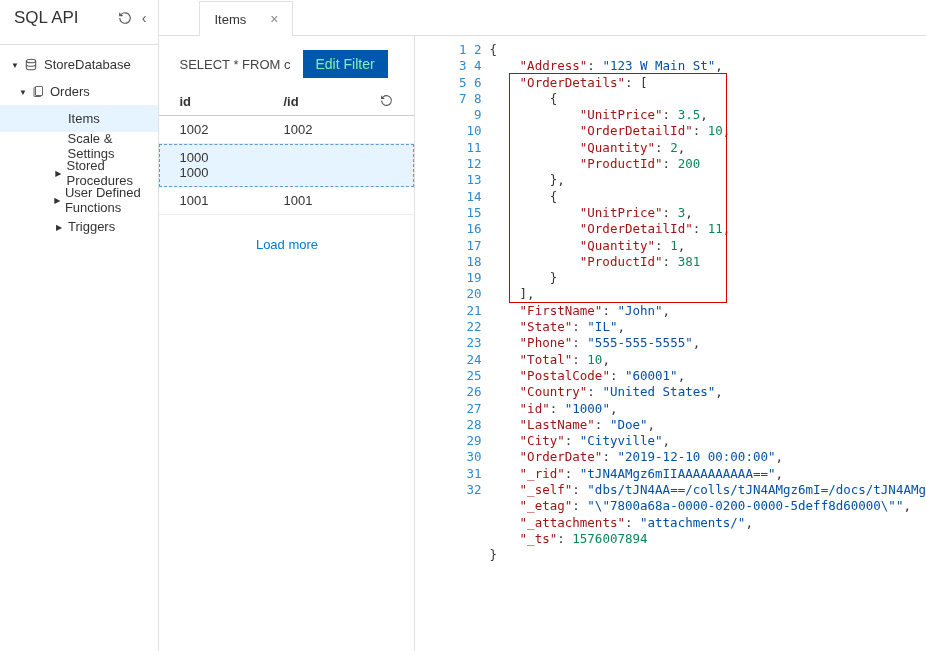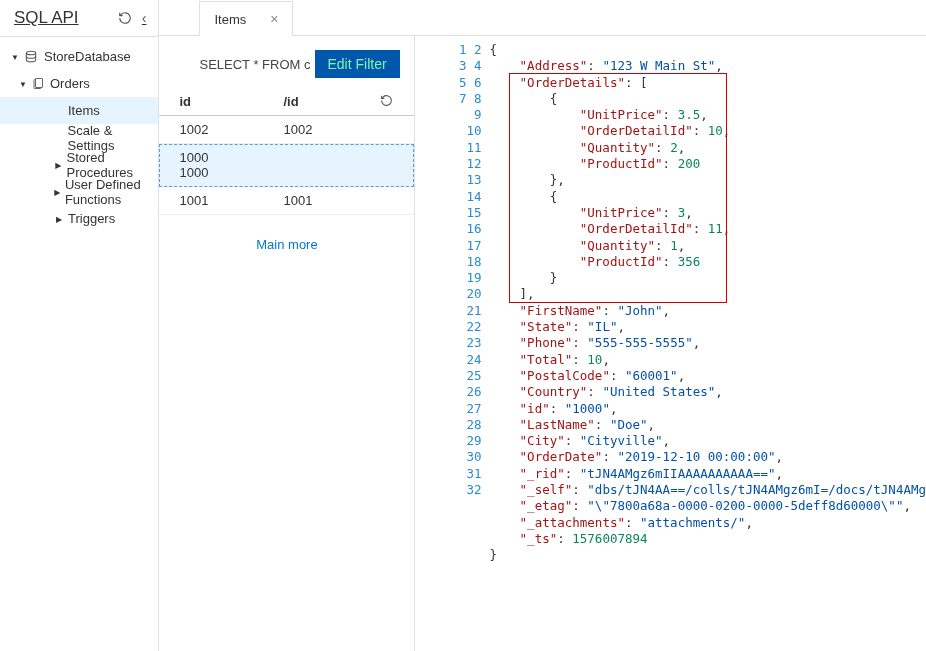--- a/index.html
+++ b/index.html
@@ -17,23 +17,22 @@
   .sidebar {
     width: 230px;
     border-right: 1px solid #e0e0e0;
     display: flex;
     flex-direction: column;
   }
   .sidebar-header {
     display: flex;
     align-items: center;
     justify-content: space-between;
-    padding: 8px 12px 8px 14px;
+    padding: 8px 12px 16px 14px;
     border-bottom: 1px solid #e0e0e0;
-    text-decoration: underline;
   }
   .sidebar-title {
     font-size: 17px;
     font-weight: 400;
   }
   .hdr-icons { display: flex; gap: 10px; align-items: center; color: #555; }
   .tree { padding-top: 6px; flex: 1; overflow: auto; }
   .tree-row {
     display: flex;
     align-items: center;
@@ -77,23 +76,22 @@
   .midpane {
     width: 256px;
     border-right: 1px solid #e0e0e0;
     display: flex;
     flex-direction: column;
     padding: 14px 0 0 0;
   }
   .queryrow {
     display: flex;
     align-items: center;
-    gap: 4px;
+    gap: 12px;
     padding: 0 14px 10px 20px;
-    margin-left: 20px;
   }
   .querytxt { color: #444; }
   .editfilter {
     background: #0058ad;
     color: #86efac;
     border: 1px solid #0058ad;
     padding: 5px 12px;
     font-size: 14px;
     cursor: pointer;
   }
@@ -250,21 +248,21 @@
             <span class="col-id">1000</span>
             <span class="col-pk">1000</span>
             <span class="refresh-cell"></span>
           </div>
           <div class="grid-row">
             <span class="col-id">1001</span>
             <span class="col-pk">1001</span>
             <span class="refresh-cell"></span>
           </div>
         </div>
-      <div class="loadmore">Main more</div>
+      <div class="loadmore">Load more</div>
     </div>
     <div class="editor">
       <div class="gutter" id="gutter">1
 2
 3
 4
 5
 6
 7
 8
@@ -299,21 +297,21 @@
         <span class="tok-punc">{</span>
             <span class="tok-key">"UnitPrice"</span><span class="tok-punc">: </span><span class="tok-num">3.5</span><span class="tok-punc">,</span>
             <span class="tok-key">"OrderDetailId"</span><span class="tok-punc">: </span><span class="tok-num">10</span><span class="tok-punc">,</span>
             <span class="tok-key">"Quantity"</span><span class="tok-punc">: </span><span class="tok-num">2</span><span class="tok-punc">,</span>
             <span class="tok-key">"ProductId"</span><span class="tok-punc">: </span><span class="tok-num">200</span>
         <span class="tok-punc">},</span>
         <span class="tok-punc">{</span>
             <span class="tok-key">"UnitPrice"</span><span class="tok-punc">: </span><span class="tok-num">3</span><span class="tok-punc">,</span>
             <span class="tok-key">"OrderDetailId"</span><span class="tok-punc">: </span><span class="tok-num">11</span><span class="tok-punc">,</span>
             <span class="tok-key">"Quantity"</span><span class="tok-punc">: </span><span class="tok-num">1</span><span class="tok-punc">,</span>
-            <span class="tok-key">"ProductId"</span><span class="tok-punc">: </span><span class="tok-num">356</span>
+            <span class="tok-key">"ProductId"</span><span class="tok-punc">: </span><span class="tok-num">381</span>
         <span class="tok-punc">}</span>
     <span class="tok-punc">],</span>
     <span class="tok-key">"FirstName"</span><span class="tok-punc">: </span><span class="tok-str">"John"</span><span class="tok-punc">,</span>
     <span class="tok-key">"State"</span><span class="tok-punc">: </span><span class="tok-str">"IL"</span><span class="tok-punc">,</span>
     <span class="tok-key">"Phone"</span><span class="tok-punc">: </span><span class="tok-str">"555-555-5555"</span><span class="tok-punc">,</span>
     <span class="tok-key">"Total"</span><span class="tok-punc">: </span><span class="tok-num">10</span><span class="tok-punc">,</span>
     <span class="tok-key">"PostalCode"</span><span class="tok-punc">: </span><span class="tok-str">"60001"</span><span class="tok-punc">,</span>
     <span class="tok-key">"Country"</span><span class="tok-punc">: </span><span class="tok-str">"United States"</span><span class="tok-punc">,</span>
     <span class="tok-key">"id"</span><span class="tok-punc">: </span><span class="tok-str">"1000"</span><span class="tok-punc">,</span>
     <span class="tok-key">"LastName"</span><span class="tok-punc">: </span><span class="tok-str">"Doe"</span><span class="tok-punc">,</span>

